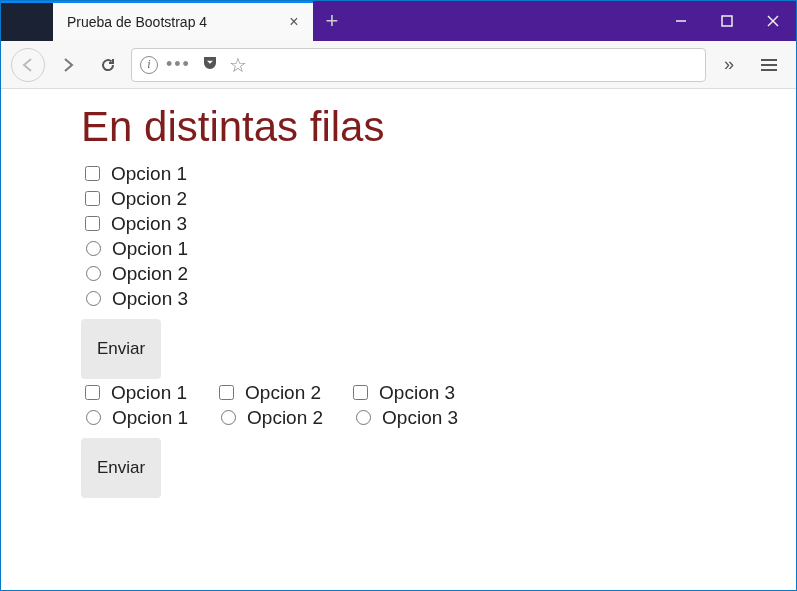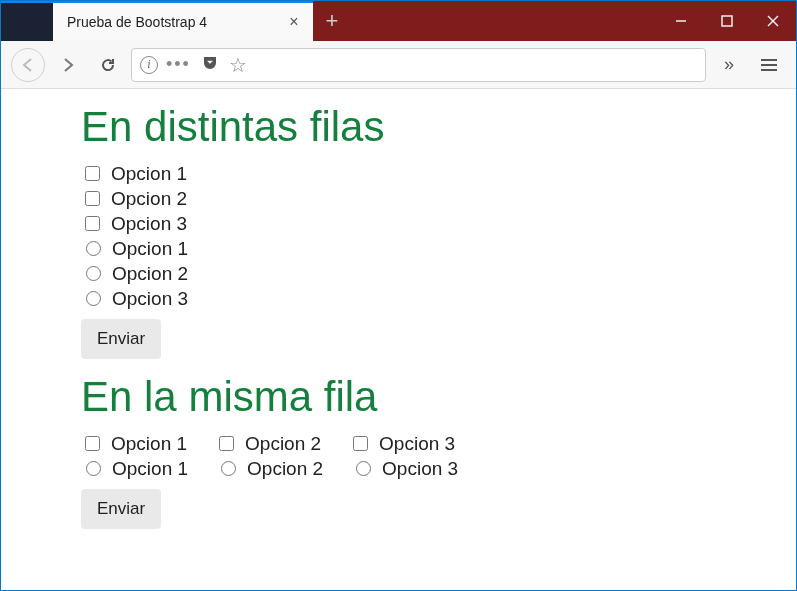--- a/index.html
+++ b/index.html
@@ -7,21 +7,21 @@
   body {
     font-family: "Segoe UI", Arial, sans-serif;
     background: #fff;
     width: 797px;
     height: 591px;
     overflow: hidden;
     border: 1px solid #0878c8;
   }
   
   .titlebar {
-    background: #7f1d1d;
+    background: #4c1d95;
     height: 40px;
     display: flex;
     align-items: stretch;
     color: #fff;
   }
   .titlebar .left-pad {
     width: 52px;
     background: #1a2233;
     border-top: 2px solid #0a84ff;
   }
@@ -117,40 +117,40 @@
   .hamburger span { width:16px;height:2px;background:#555; display:block;}
 
   
   .page {
     padding: 0 0 0 80px;
   }
   h1 {
     font-weight: 400;
     font-size: 42px;
     margin: 14px 0 12px 0;
-    color:#15803d;
+    color:#7f1d1d;
   }
   .form-check {
     display:flex;
     align-items:flex-start;
     gap:8px;
     font-size:19px;
     color:#222;
     margin: 3px 0;
   }
   .form-check input { width:15px; height:15px; }
   .inline-group {
     display:flex;
     gap: 28px;
     margin: 3px 0;
   }
   .inline-group .form-check { margin:0; }
   button.submit {
     margin-top: 6px;
-    padding: 10px 16px;
+    padding: 20px 16px;
     font-size: 17px;
     background:#e9e9e9;
     border:none;
     border-radius:4px;
     color:#222;
     cursor:pointer;
   }
 </style>
 </head>
 <body>
@@ -248,21 +248,20 @@
       <input type="radio" name="g1" style="">
       <label>Opcion 2</label>
     </div>
     <div class="form-check">
       <input type="radio" name="g1" style="">
       <label>Opcion 3</label>
     </div>
     <button class="submit">Enviar</button>
   </div>
 
-  <h1>En la misma fila</h1>
 
   <div>
     <div class="inline-group">
       <div class="form-check">
         <input type="checkbox" style="">
         <label>Opcion 1</label>
       </div>
       <div class="form-check">
         <input type="checkbox" style="">
         <label>Opcion 2</label>

